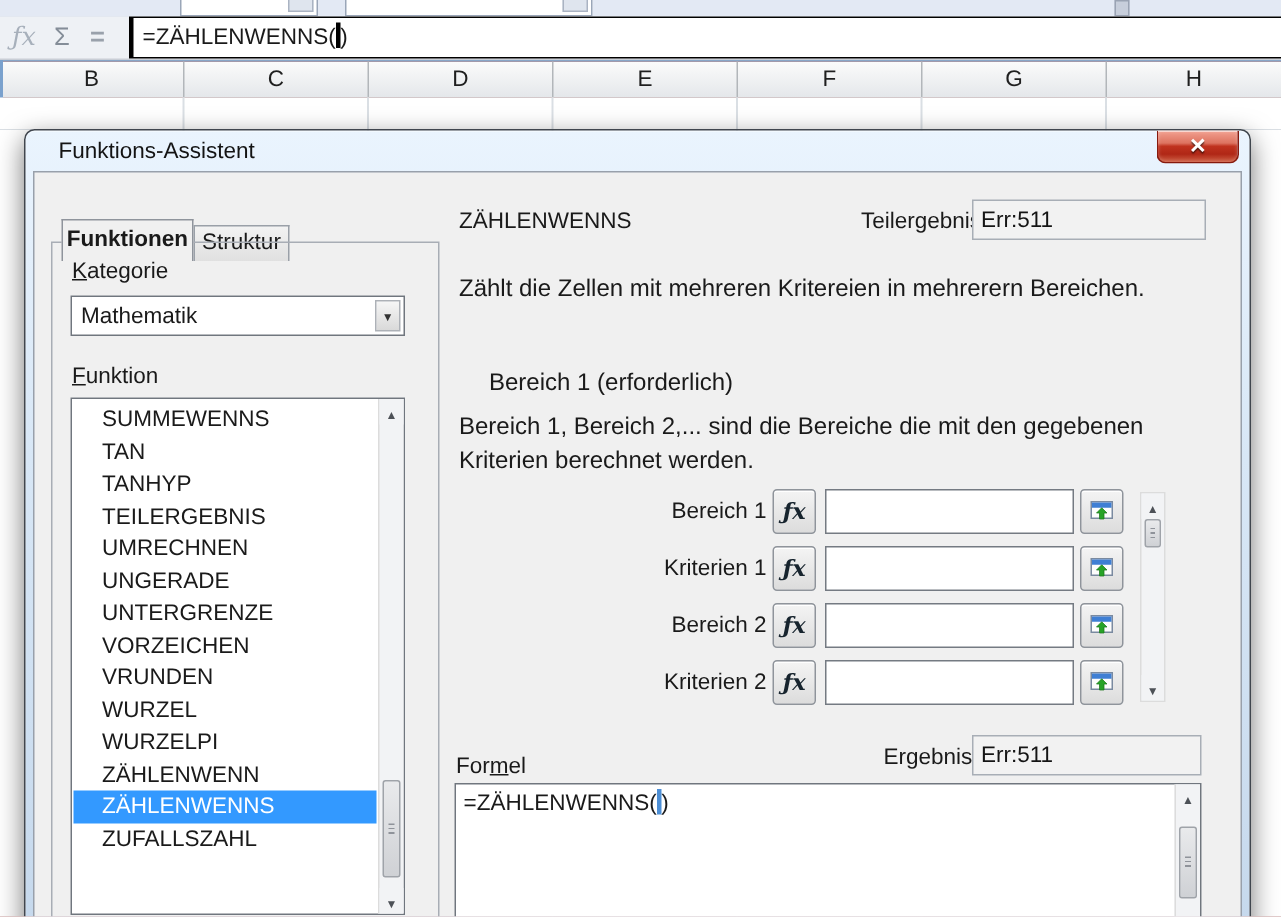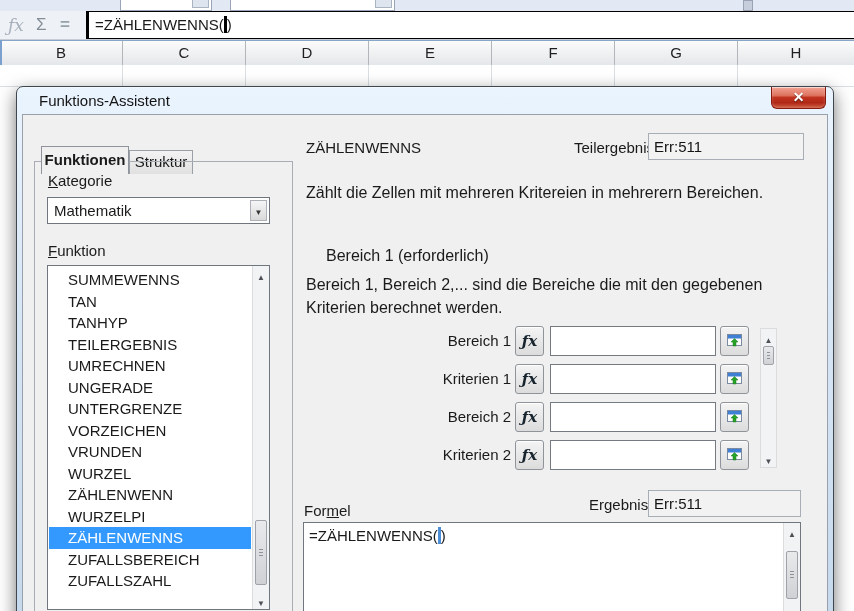--- a/index.html
+++ b/index.html
@@ -168,24 +168,23 @@
           <div class="list-item">SUMMEWENNS</div>
           <div class="list-item">TAN</div>
           <div class="list-item">TANHYP</div>
           <div class="list-item">TEILERGEBNIS</div>
           <div class="list-item">UMRECHNEN</div>
           <div class="list-item">UNGERADE</div>
           <div class="list-item">UNTERGRENZE</div>
           <div class="list-item">VORZEICHEN</div>
           <div class="list-item">VRUNDEN</div>
           <div class="list-item">WURZEL</div>
+          <div class="list-item">WURZELPI</div>
           <div class="list-item">ZÄHLENWENN</div>
-          <div class="list-item">WURZELPI</div>
           <div class="list-item selected">ZÄHLENWENNS</div>
-          <div class="list-item">ZUFALLSBEREICH</div>
           <div class="list-item">ZUFALLSZAHL</div>
         </div>
         <div class="sb list-sb">
           <div class="sb-btn sb-up"><span class="ar">▲</span></div>
           <div class="sb-thumb grip" style="top:254px;height:63px;"></div>
           <div class="sb-btn sb-down"><span class="ar">▼</span></div>
         </div>
       </div>
 
       <div class="lbl" style="left:283px;top:24px;">ZÄHLENWENNS</div>

